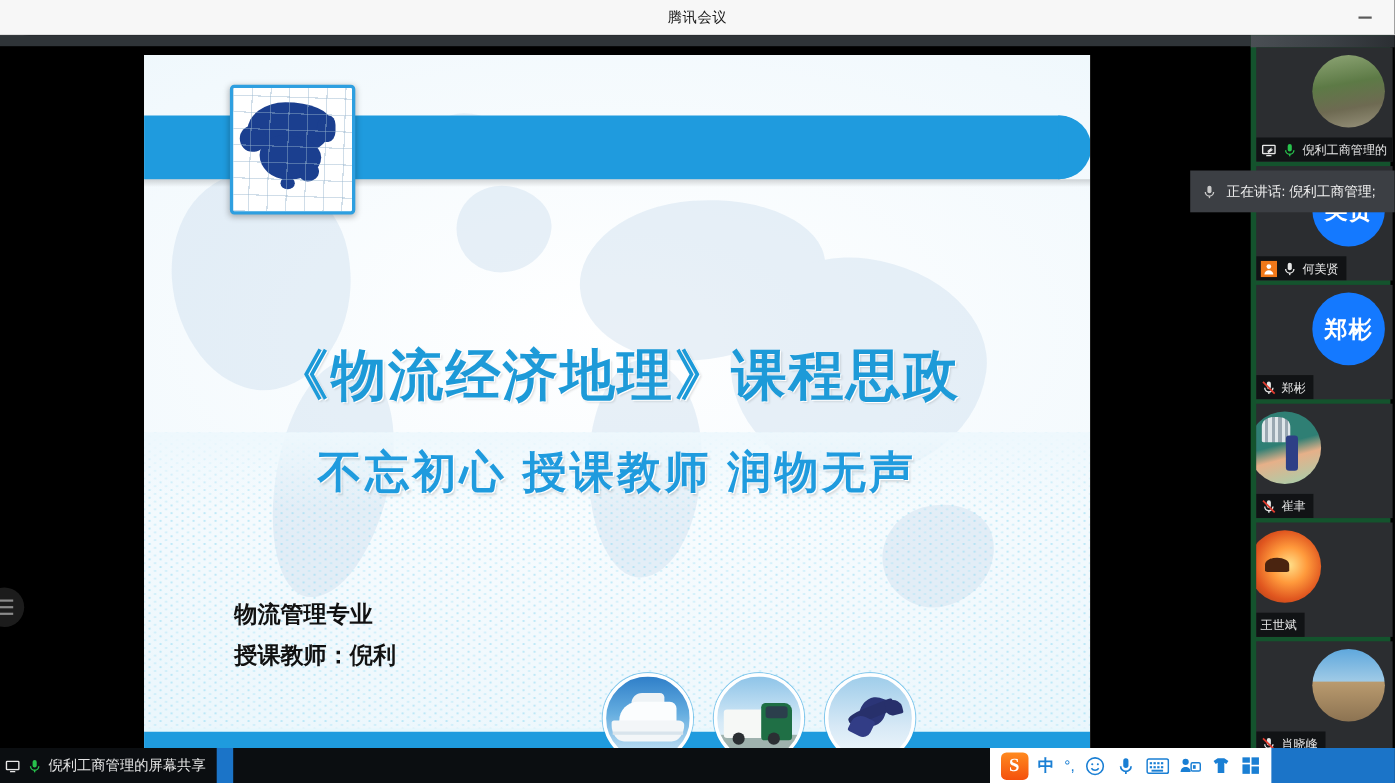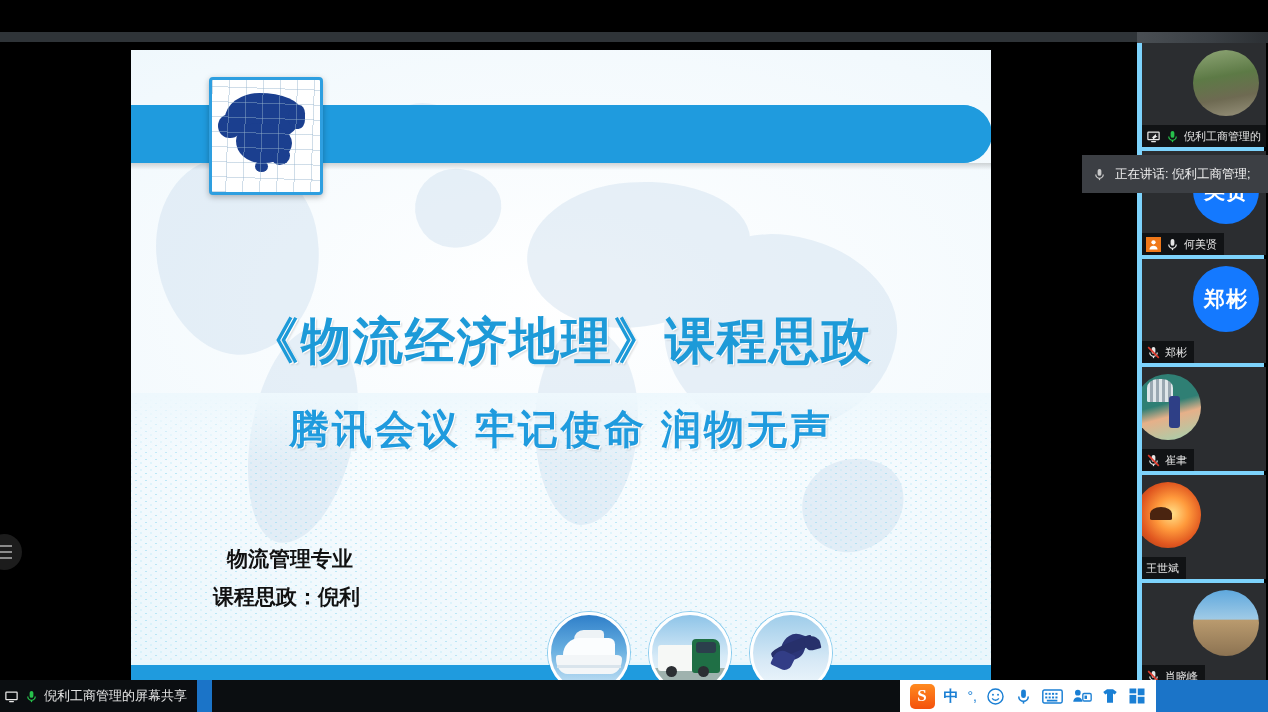--- a/index.html
+++ b/index.html
@@ -134,21 +134,21 @@
     position: absolute; left: 0; right: 0; top: 352px;
     text-align: center;
     font-size: 40px; font-weight: 700; letter-spacing: 3px;
     color: #1f9bde;
     text-shadow: 1px 1px 0 #ffffff, 2px 2px 2px rgba(0,0,0,.12);
   }
   .meta {
     position: absolute; left: 82px; top: 490px;
     color: #111; font-weight: 700; font-size: 21px; line-height: 38px;
   }
-  .meta .major { margin-left: 14px; display: block; }
+  .meta .major { display: block; }
   .meta .teacher { display: block; }
 
   
   .footer-band {
     position: absolute; left: 0; right: 0; bottom: 0; height: 45px;
     background: #1f9bde;
   }
   .footer-band::before {
     content:""; position:absolute; left:0; right:0; top:-3px; height:3px;
     background:#e6f7fd;
@@ -186,21 +186,21 @@
     position: absolute; left: -14px; top: 502px; width: 36px; height: 36px;
     background: #1c1c1c; border-radius: 50%;
     display: flex; flex-direction: column; justify-content: center; align-items: center; gap: 4px;
     cursor: pointer;
   }
   .edge-handle i { display: block; width: 16px; height: 2px; background: #8b8b8b; }
 
   
   .rail {
     position: absolute; left: 1137px; top: 32px; width: 127px; height: 648px;
-    background: #7dd3fc;
+    background: #14532d;
   }
   .rail-top {
     position: absolute; left: 0; top: 0; width: 131px; height: 11px;
     background: linear-gradient(90deg, #4a4f54, #3b4045 55%, #2b2f33);
   }
   .tile {
     position: absolute; left: 5px; width: 124px; height: 104px;
     background: #2b2d30; overflow: hidden;
   }
   .tile-avatar {
@@ -285,20 +285,26 @@
   .tb-dark-right {
     position: absolute; left: 212px; top: 0; right: 328px; height: 32px;
     background: #0b0e11;
   }
 </style>
 </head>
 <body>
 
 <div id="app">
 
+  <div class="titlebar">
+    <div class="titlebar-title">腾讯会议</div>
+    <div class="win-min">
+        <i></i>
+      </div>
+  </div>
 
   <div class="stage">
     <div class="stage-strip"></div>
 
     <div class="slide">
       <div class="slide-bg"></div>
 
       <div class="map-wm">
         <span class="wm1"></span>
           <span class="wm2"></span>
@@ -320,25 +326,25 @@
         <b class="mland1"></b>
           <b class="mland2"></b>
           <b class="mland3"></b>
         <b class="mland4"></b>
           <b class="mland5"></b>
           <b class="mland6"></b>
         <div class="grat"></div>
       </div>
 
       <div class="slide-title">《物流经济地理》课程思政</div>
-      <div class="slide-subtitle">腾讯会议 牢记使命 润物无声</div>
+      <div class="slide-subtitle">不忘初心 授课教师 润物无声</div>
 
       <div class="meta">
         <span class="major">物流管理专业</span>
-        <span class="teacher">课程思政：倪利</span>
+        <span class="teacher">授课教师：倪利</span>
       </div>
 
       <div class="footer-band"></div>
 
       <div class="circ circ-ship">
         <i class="ship-top"></i>
           <i class="ship-deck"></i>
           <i class="ship-hull"></i>
           <i class="ship-line"></i>
       </div>

